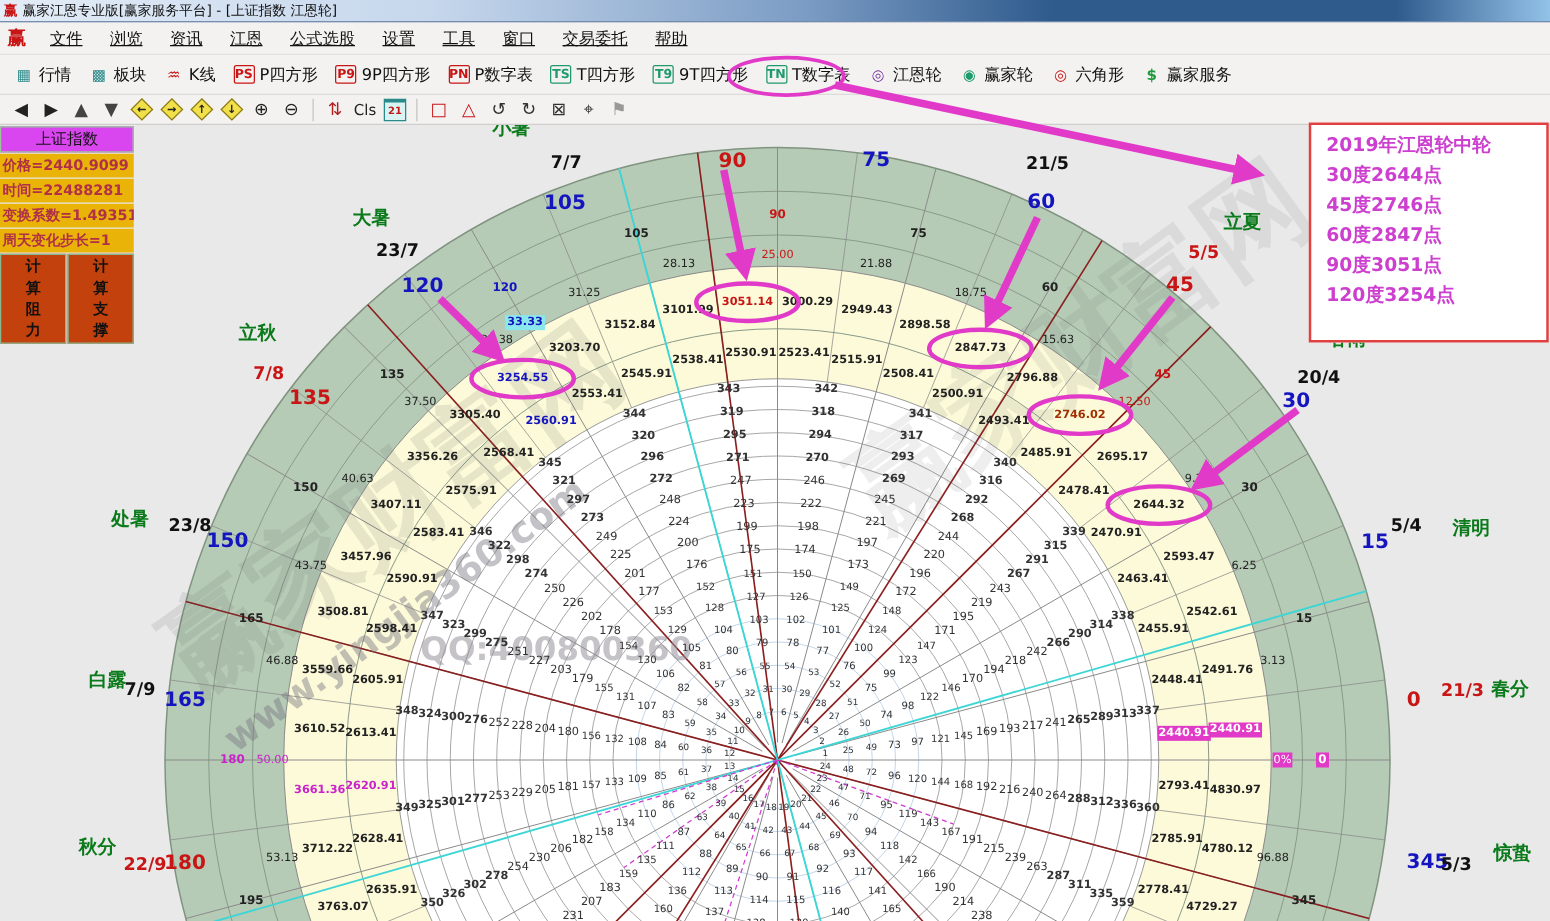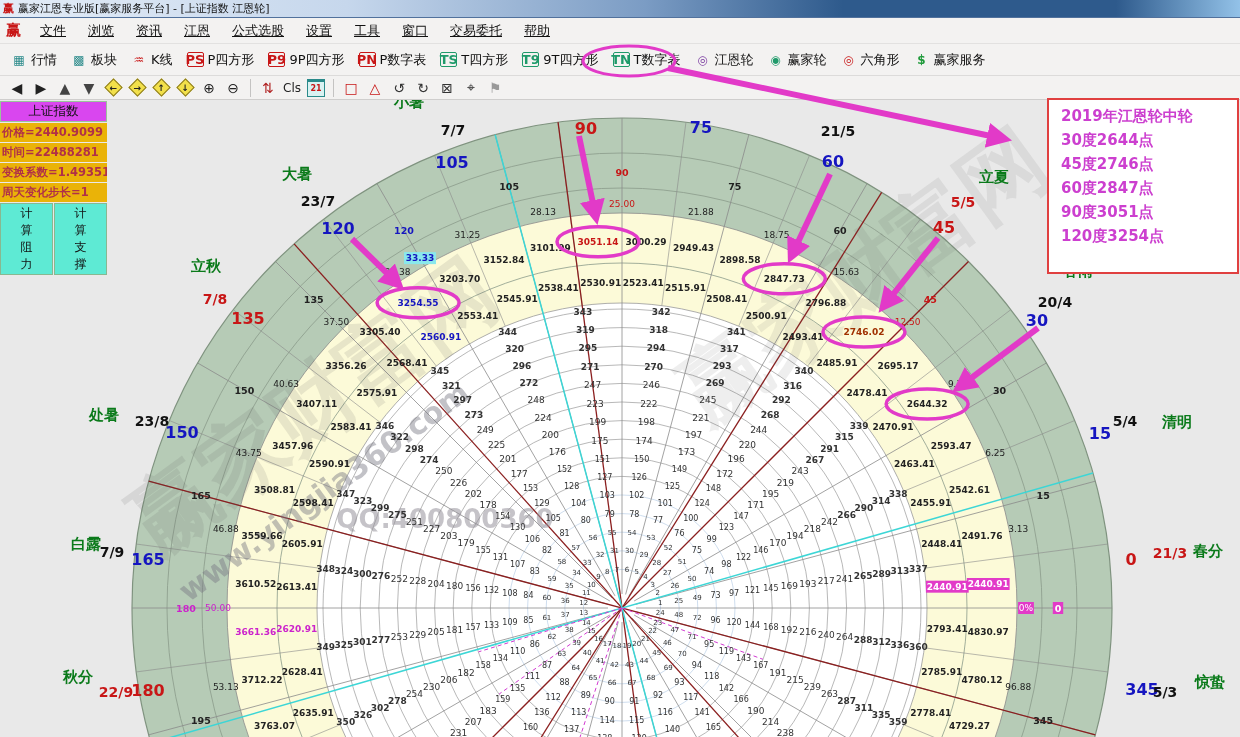--- a/index.html
+++ b/index.html
@@ -12,39 +12,39 @@
   .app-logo{color:#c81616;font-weight:bold;margin:0 4px 0 3px;font-size:11px;}
   #menubar{position:absolute;top:18px;left:0;right:0;height:25px;background:#f3f2f1;
     border-bottom:1px solid #e2e1e0;display:flex;align-items:center;font-size:13px;color:#111;z-index:20;}
   .menu-logo{color:#c81616;font-weight:bold;font-size:15px;margin:0 8px 0 6px;}
   .menu-item{padding:2px 11px;cursor:default;text-decoration:underline;}
   #toolbar1{position:absolute;top:44px;left:0;right:0;height:31px;background:#f3f2f1;
     border-bottom:1px solid #dcdbda;display:flex;align-items:center;font-size:13px;color:#111;z-index:20;padding-left:4px;}
   .tb1-item{display:flex;align-items:center;gap:4px;padding:3px 7px;cursor:default;}
   .tb1-ico{display:inline-flex;align-items:center;justify-content:center;width:16px;height:15px;
     font-size:12px;font-weight:bold;line-height:1;}
-  .ico-box{border:1px solid currentColor;font-size:13px;width:15px;height:13px;border-radius:2px;}
+  .ico-box{border:1px solid currentColor;font-size:10px;width:15px;height:13px;border-radius:2px;}
   #toolbar2{position:absolute;top:76px;left:0;right:0;height:23px;background:#f3f2f1;
     border-bottom:1px solid #cfcecd;display:flex;align-items:center;z-index:20;padding-left:6px;gap:2px;}
   .tb2-item{display:inline-flex;align-items:center;justify-content:center;min-width:22px;height:20px;
     font-size:14px;cursor:default;}
   .tb2-sep{width:1px;height:18px;background:#c4c3c2;margin:0 4px;}
   .dia{display:inline-flex;align-items:center;justify-content:center;width:11px;height:11px;
     background:#f2e04a;border:1px solid #8a7a20;transform:rotate(45deg);}
   .dia>span{transform:rotate(-45deg);font-size:9px;font-weight:bold;color:#222;}
   .cal{display:inline-flex;align-items:center;justify-content:center;width:16px;height:14px;
     border:1px solid #2a8a8a;background:#d9f2f2;font-size:8px;color:#c81616;font-weight:bold;border-top:3px solid #2a8a8a;}
   
   #wheel-svg{position:absolute;top:0;left:0;z-index:1;}
   #anno-svg{position:absolute;top:0;left:0;z-index:30;pointer-events:none;}
   #side-panel{position:absolute;top:101px;left:0;width:107px;z-index:22;font-size:11.5px;}
   #panel-title{background:#d946ef;border:1px solid #9ac49a;text-align:center;font-size:12.5px;padding:1px 0;color:#111;}
   .panel-row{background:#eab308;color:#b03048;font-weight:bold;padding:2px 1px 2px 2px;margin-top:1px;white-space:nowrap;overflow:hidden;}
   #panel-buttons{display:flex;margin-top:1px;gap:1px;}
-  .panel-btn{flex:1;background:#5eead4;border:1px solid #88b890;text-align:center;font-size:12px;padding:1px 16px;color:#111;cursor:default;}
+  .panel-btn{flex:1;background:#c2410c;border:1px solid #88b890;text-align:center;font-size:12px;padding:1px 16px;color:#111;cursor:default;font-weight:bold;}
   #anno-box{position:absolute;left:1047px;top:98px;width:176px;height:168px;z-index:22;
     border:2px solid #e04040;background:#ffffff;color:#cc3fcf;font-size:15px;line-height:24px;
     padding:4px 0 0 12px;font-weight:bold;}
 </style>
 </head>
 <body>
 
 <div id="root">
   <svg id="wheel-svg" width="1240" height="737">
       <rect x="0" y="99" width="1240" height="638" fill="#e9e9e9"></rect>

